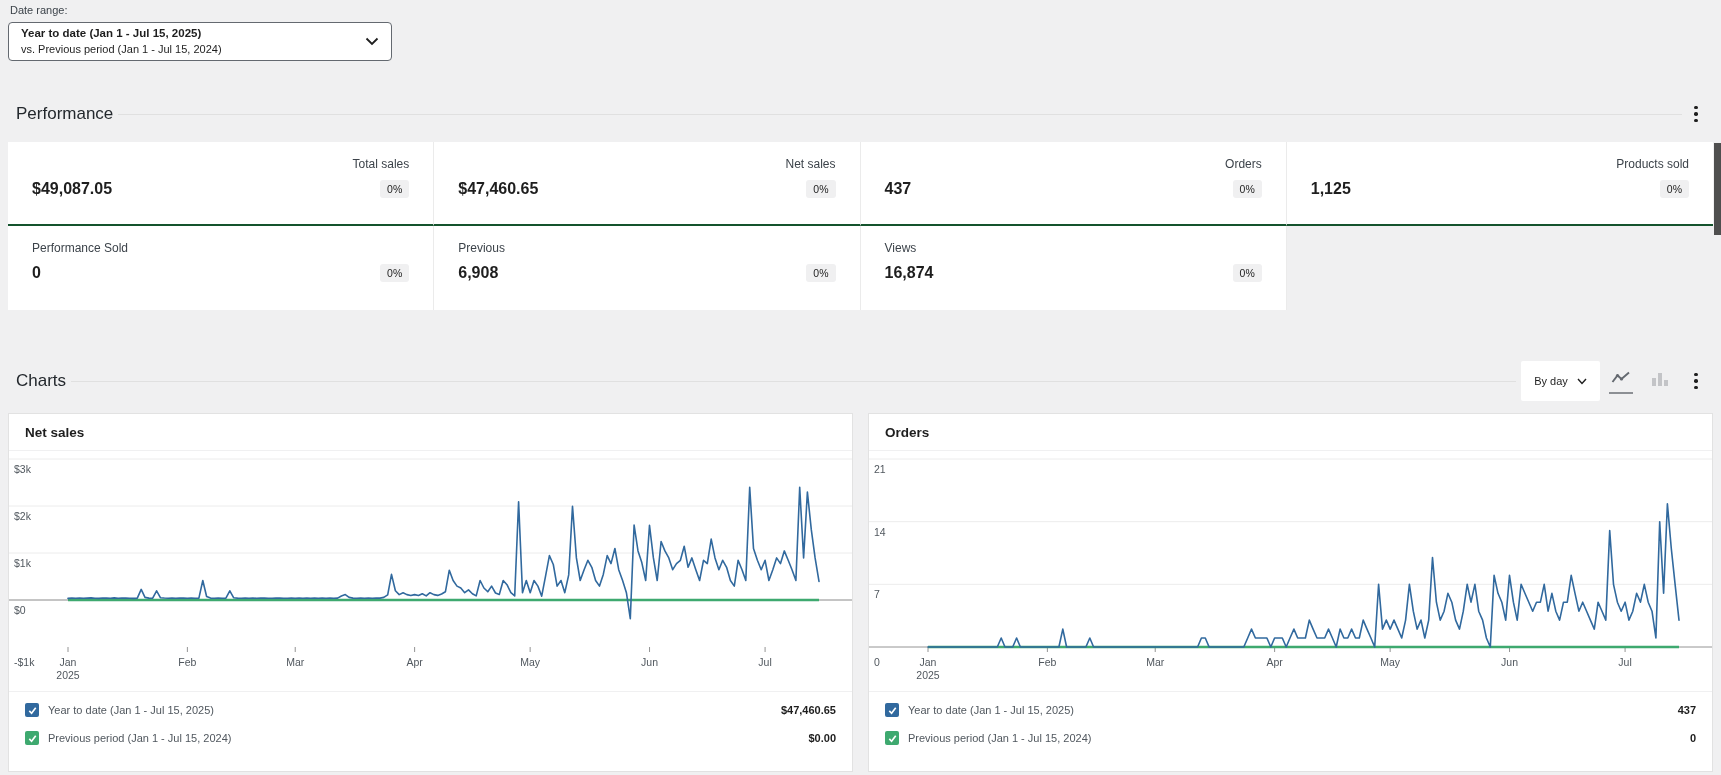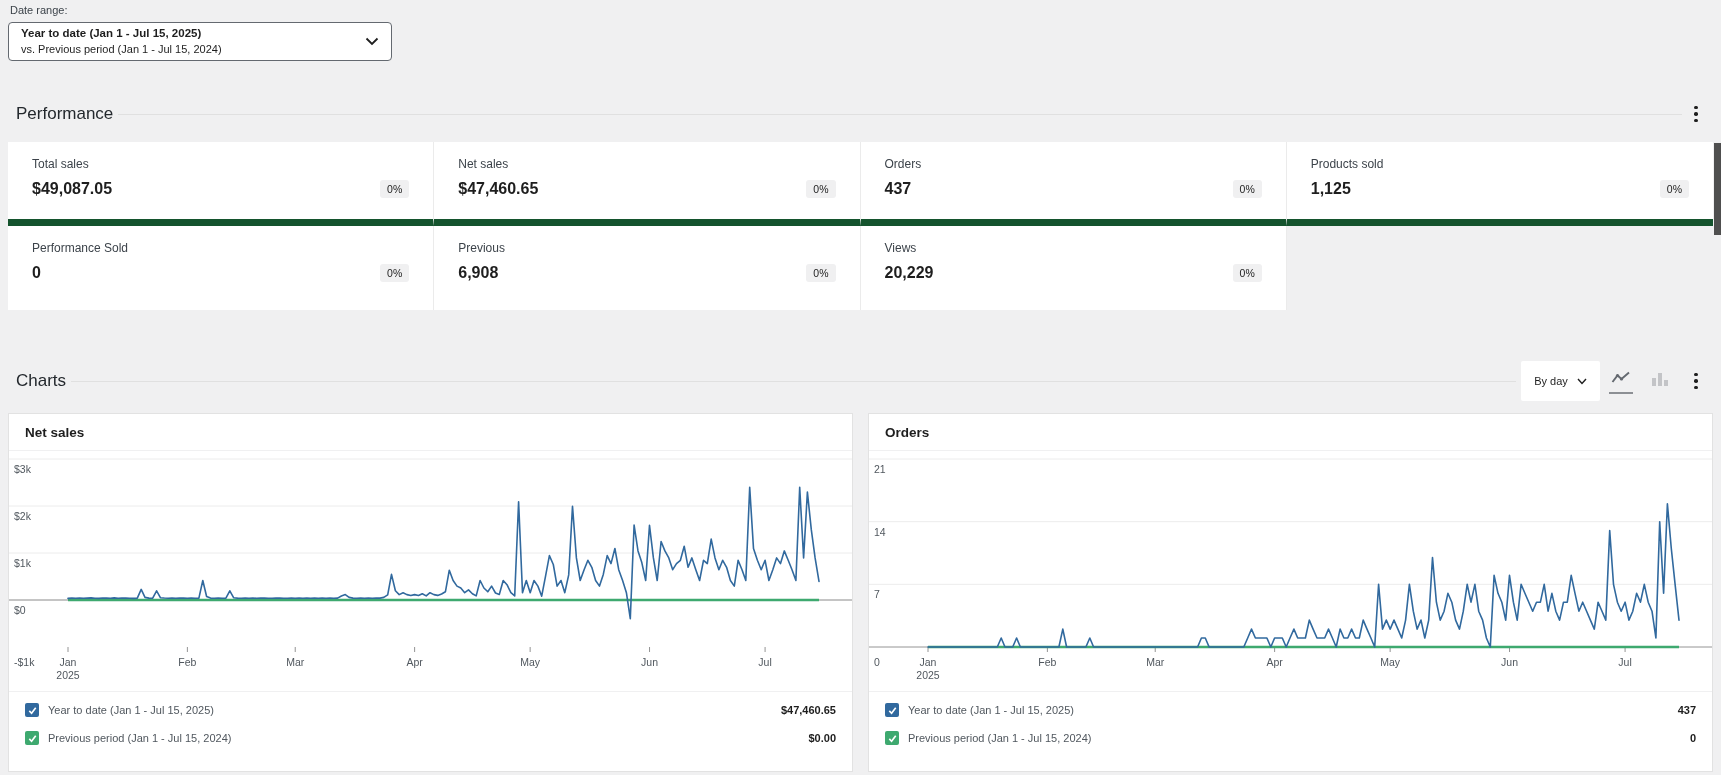--- a/index.html
+++ b/index.html
@@ -41,21 +41,21 @@
   .chart-type-group { display:flex; align-items:center; gap:16px; margin-left:4px; }
   .ct-btn { background:none; border:none; padding:3px 2px; cursor:pointer; border-bottom:2px solid transparent; }
   .ct-btn.active { border-bottom:2px solid #8c8f94; }
 
   
   .metrics-grid {
     position:absolute; left:8px; top:142px; width:1705px;
     display:grid; grid-template-columns:repeat(4,1fr); grid-auto-rows:84px;
   }
   .metric-card { background:#fff; padding:15px 24px 0 24px; border-right:1px solid #ebebeb; cursor:pointer; }
-  .metric-card.row1 { border-bottom:7px solid #14532d; }
+  .metric-card.row1 { border-bottom:2px solid #14532d;text-align:right; }
   .metric-card.last-col { border-right:none; }
   .metric-card.empty { background:transparent; border-right:none; cursor:default; }
   .metric-label { font-size:12px; color:#3c434a; }
   .metric-value-row { display:flex; align-items:center; justify-content:space-between; margin-top:9px; }
   .metric-value { font-size:16px; color:#1e1e1e;font-weight:bold; }
   .metric-delta { background:#f0f0f1; border-radius:3px; padding:3px 7px; font-size:10.5px; color:#1e1e1e; }
 
   
   .chart-card {
     position:absolute; top:413px; width:845px; height:359px;
@@ -140,21 +140,21 @@
   <div class="metric-card">
     <div class="metric-label">Previous</div>
     <div class="metric-value-row">
       <span class="metric-value">6,908</span>
       <span class="metric-delta">0%</span>
     </div>
   </div>
   <div class="metric-card">
     <div class="metric-label">Views</div>
     <div class="metric-value-row">
-      <span class="metric-value">20,229</span>
+      <span class="metric-value">16,874</span>
       <span class="metric-delta">0%</span>
     </div>
   </div>
   <div class="metric-card empty"></div>
 </div>
 
 <div class="section-header charts">
   <div class="section-title">Charts</div>
   <div class="header-line"></div>
   <button class="interval-select">

